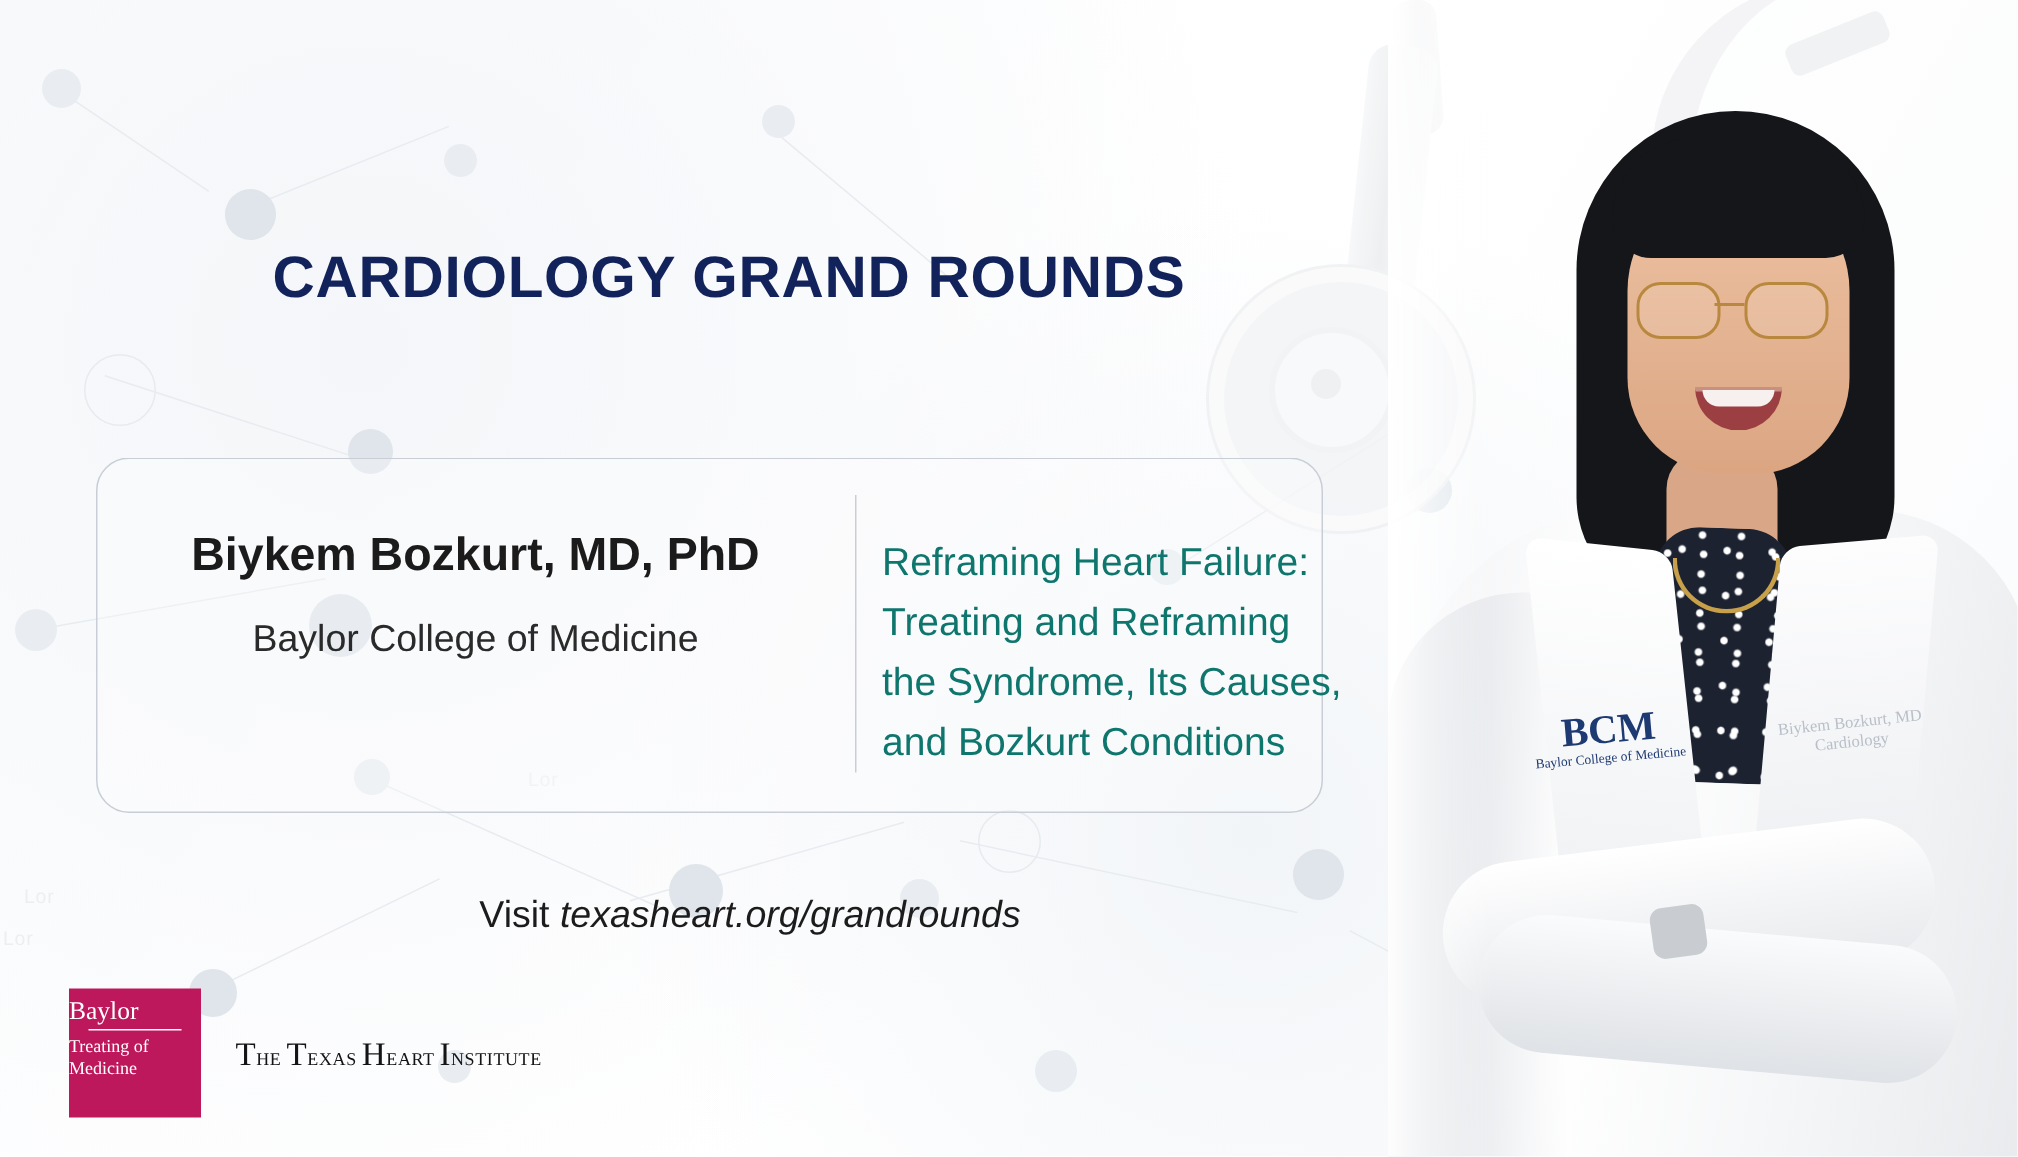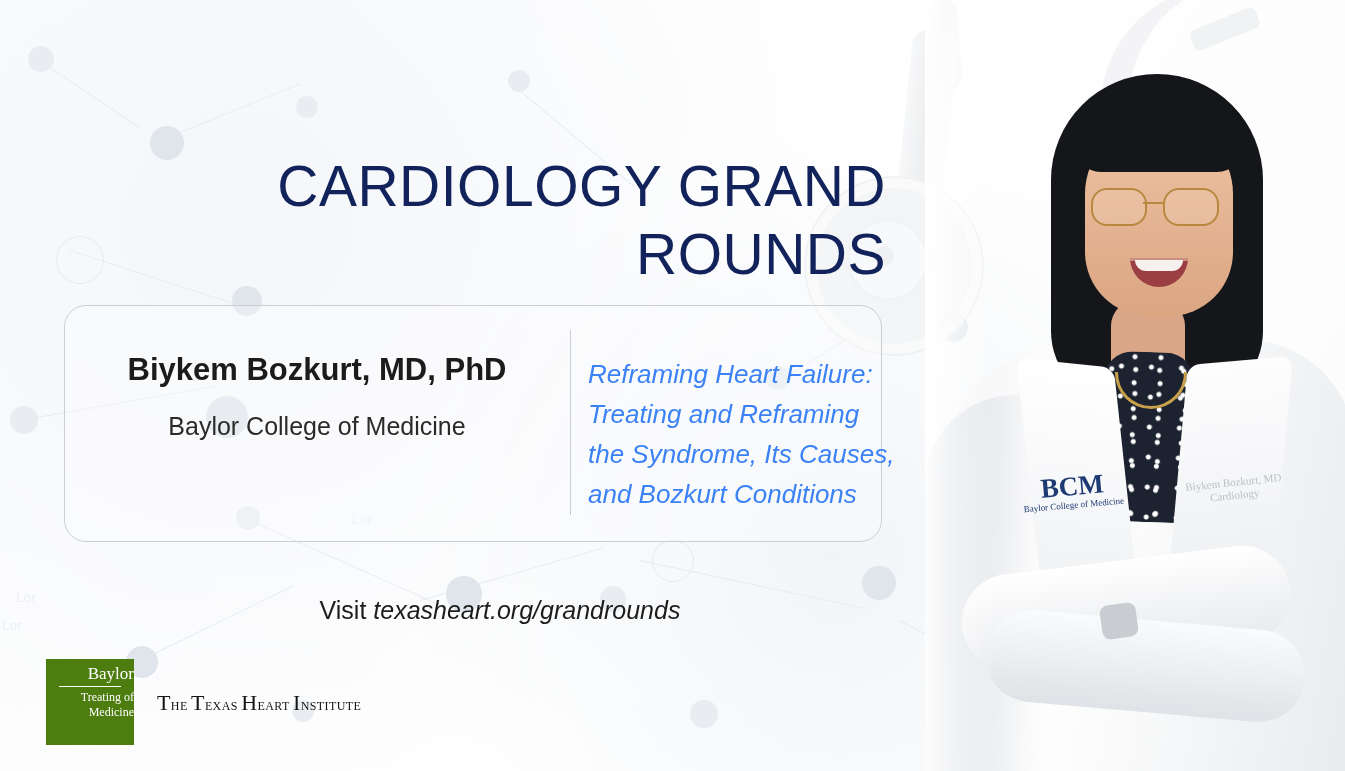--- a/index.html
+++ b/index.html
@@ -124,25 +124,25 @@
     text-align: center;
     color: #9a7b3f;
     font-size: 35px;
     font-weight: bold;
     letter-spacing: 1.2px;
   }
   .title {
     position: absolute;
     left: 86px; top: 152px;
     width: 800px;
-    text-align: right;
+    text-align: center;
     color: #12235c;
-    font-size: 57px;
+    font-size: 39px;
     line-height: 68px;
-    font-weight: normal;
+    font-weight: bold;
     letter-spacing: .5px;
   }
 
   
   .card {
     position: absolute;
     left: 64px; top: 305px;
     width: 816px; height: 235px;
     border: 1px solid #c9ced6;
     border-radius: 22px;
@@ -169,47 +169,46 @@
     width: 506px;
     text-align: center;
     color: #2a2a2a;
     font-size: 25px;
     line-height: 37px;
   }
   .talk-title {
     position: absolute;
     left: 588px; top: 354px;
     width: 360px;
-    color: #3b82f6;
+    color: #0f766e;
     font-size: 26px;
     line-height: 40px;
-    font-style: italic;
   }
 
   
   .visit {
     position: absolute;
     left: 190px; top: 596px;
     width: 620px;
     text-align: center;
     font-size: 25px;
     color: #1c1c1c;
   }
   .visit .url {
     font-style: italic;
   }
 
   
   .bcm-logo {
     position: absolute;
     left: 46px; top: 659px;
     width: 88px; height: 86px;
-    background: #4d7c0f;
+    background: #be185d;
     color: #ffffff;
-    text-align: right;
+    text-align: left;
     font-family: "Liberation Serif", serif;
     padding-top: 4px;
     box-sizing: border-box;
   }
   .bcm-logo .l1 { font-size: 17px; line-height: 22px; }
   .bcm-logo .rule {
     width: 62px; height: 1px; background: #ffffff;
     margin: 1px auto 3px auto;
   }
   .bcm-logo .l2 { font-size: 12px; line-height: 15px; }

